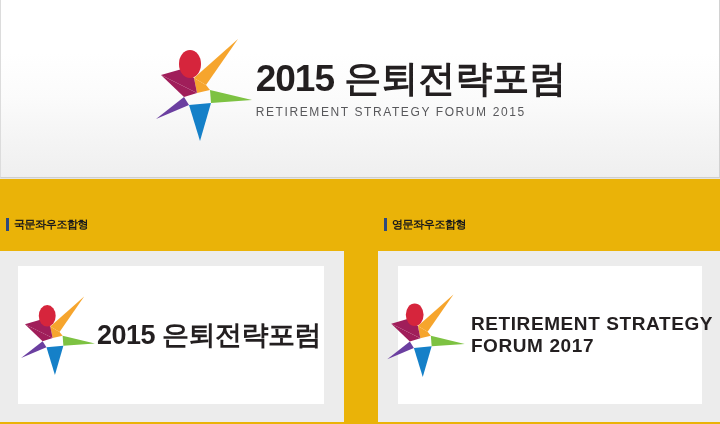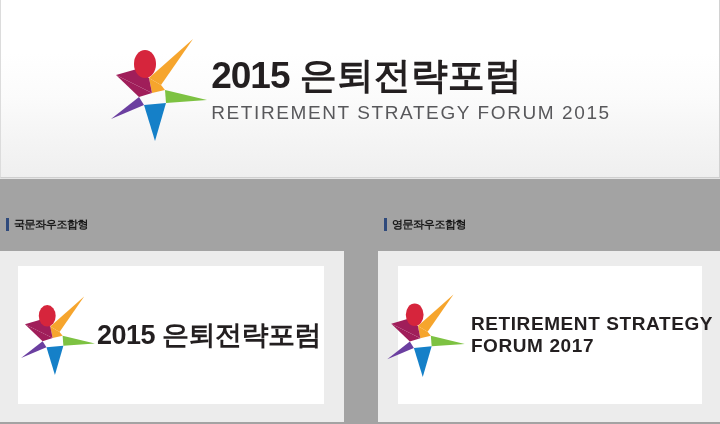--- a/index.html
+++ b/index.html
@@ -13,21 +13,21 @@
     height: 424px;
     overflow: hidden;
     font-family: "Liberation Sans", "DejaVu Sans", sans-serif;
     -webkit-font-smoothing: antialiased;
   }
 
   .page {
     position: relative;
     width: 720px;
     height: 424px;
-    background: #a3a3a3;
+    background: #eab308;
   }
 
   
   .hero {
     position: absolute;
     left: 0;
     top: 0;
     width: 720px;
     height: 178px;
     box-sizing: border-box;
@@ -79,21 +79,21 @@
     color: #231f20;
     font-weight: bold;
     white-space: nowrap;
     line-height: 1.18;
   }
 
   
   .hero .mark { width: 96px; height: 104px; margin-right: 4px; }
   .hero .ko-title { font-size: 37px; letter-spacing: 0px; }
   .hero .ko-title .num { letter-spacing: -1px; }
-  .hero .en-tagline { font-size: 19px; letter-spacing: 1.6px; margin-top: 9px; }
+  .hero .en-tagline { font-size: 12px; letter-spacing: 1.6px; margin-top: 9px; }
 
   
   .sections {
     position: absolute;
     left: 0;
     top: 178px;
     width: 720px;
     height: 246px;
   }
   .section {

